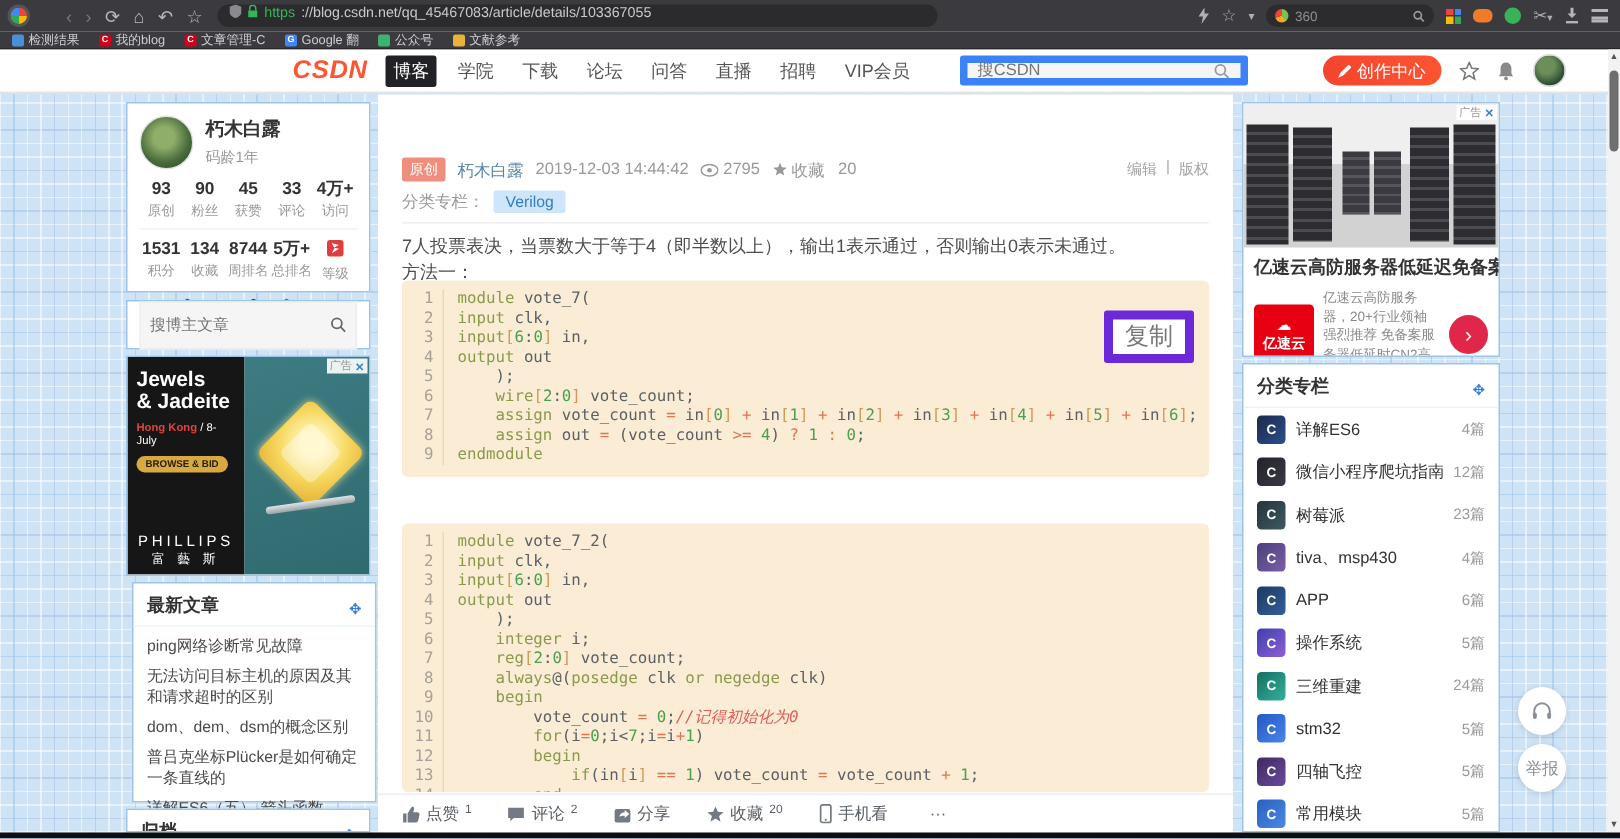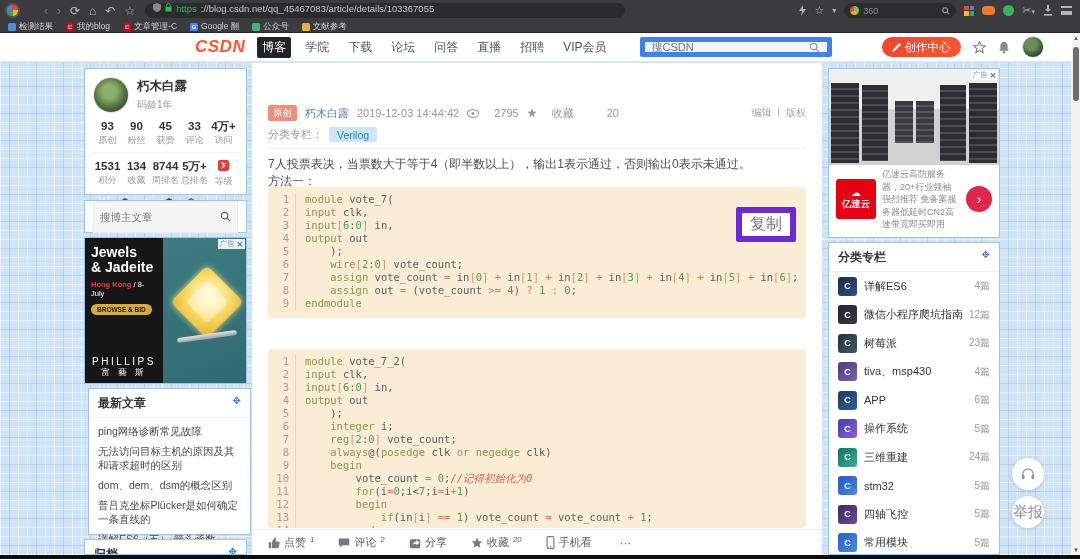--- a/index.html
+++ b/index.html
@@ -87,34 +87,34 @@
   .diamond { position:absolute; left:18px; top:38px; width:52px; height:52px; transform:rotate(45deg); border-radius:6px;
     background:radial-gradient(circle at 45% 40%, #fff4b8 0 20%, #f6d75e 55%, #e3ad2e 100%); box-shadow:0 0 6px rgba(255,240,150,.8); }
   .diamond::after { content:""; position:absolute; left:11px; top:11px; width:30px; height:30px; border-radius:4px; background:rgba(255,255,255,.35); }
   .band { position:absolute; left:14px; top:96px; width:60px; height:5px; background:linear-gradient(#dfe3e6,#9aa3a8); border-radius:3px; transform:rotate(-8deg); }
   .adlabel { position:absolute; right:1px; top:1px; background:rgba(255,255,255,.9); font-size:7.5px; color:#999; padding:0 2px; display:flex; gap:2px; align-items:center; z-index:5; }
   .adlabel .x { color:#3a7bd5; font-weight:bold; cursor:pointer; }
 
   
   .latest { left:88px; top:388px; width:163px; height:147px; }
   .archive { left:84px; top:539px; width:163px; height:16px; overflow:hidden; }
-  .bhead { display:flex; align-items:flex-start; justify-content:space-between; padding:6px 9px 5px; border-bottom:1px solid #edf3fa; }
+  .bhead { display:flex; align-items:flex-end; justify-content:space-between; padding:6px 9px 5px; border-bottom:1px solid #edf3fa; }
   .bhead .t { font-size:12px; font-weight:bold; color:#333; }
   .latest-list { padding:3px 9px; }
   .latest-item { font-size:10.5px; color:#4a4a4a; line-height:14px; padding:3px 0; cursor:pointer; }
 
   
   .main { position:absolute; left:252px; top:63px; width:570px; height:492px; background:#fff; overflow:hidden; }
   .atitle { position:absolute; left:16px; top:10px; font-size:19px; font-weight:bold; color:#3d3d3d; }
   .meta { position:absolute; left:16px; top:42px; width:538px; display:flex; align-items:center; gap:8px; font-size:11px; color:#999; }
   .obadge { background:#ef8e7d; color:#fff; font-size:9.5px; padding:1.5px 5px; border-radius:2px; }
   .author { color:#5786a8; cursor:pointer; }
   .miright { margin-left:auto; display:flex; gap:6px; font-size:10px; color:#a5a5a5; }
   .miright span { cursor:pointer; }
-  .mico { display:inline-flex; align-items:center; gap:15px; }
+  .mico { display:inline-flex; align-items:center; gap:3px; }
   .catrow { position:absolute; left:16px; top:64px; display:flex; align-items:center; gap:6px; font-size:11px; color:#999; }
   .cattag { background:#cfe6fa; color:#2f7fc1; font-size:10.5px; padding:1.5px 8px; border-radius:2px; cursor:pointer; }
   .adiv { position:absolute; left:16px; top:85px; width:538px; border-top:1px solid #f0f0f0; }
   .intro { position:absolute; left:16px; top:93px; width:538px; font-size:12px; color:#4e4e4e; }
   .mlabel { position:absolute; left:16px; font-size:12px; color:#4e4e4e; }
   .codeblock { position:absolute; left:16px; width:538px; background:#faecd5; border-radius:4px; padding:6px 8px 6px 0; overflow:hidden; }
   .code-line { display:flex; font-family:"DejaVu Sans Mono", monospace; font-size:10.5px; line-height:13px; }
   .code-ln { width:28px; flex:none; text-align:right; padding-right:6px; color:#a9a096; border-right:1px solid #e8d5ba; margin-right:9px; }
   .code-tx { white-space:pre; }
   .tok-k { color:#8a9a4b; } .tok-p { color:#5b6066; } .tok-n { color:#4aa04e; }
@@ -138,21 +138,21 @@
   .srv-arrow { width:26px; height:26px; border-radius:50%; background:#e0274a; color:#fff; display:flex; align-items:center; justify-content:center; font-size:14px; cursor:pointer; flex:none; }
 
   
   .cats { left:828px; top:242px; width:172px; height:313px; overflow:hidden; }
   .cat-item { display:flex; align-items:center; gap:7px; padding:0 9px; height:28.5px; cursor:pointer; }
   .cat-ic { width:19px; height:19px; border-radius:3px; color:#fff; font-size:9px; font-weight:bold; display:flex; align-items:center; justify-content:center; flex:none; }
   .cat-name { font-size:11px; color:#333; flex:1; white-space:nowrap; overflow:hidden; }
   .cat-count { font-size:10px; color:#999; }
 
   
-  .fcircle { position:absolute; width:32px; height:32px; border-radius:50%; background:#fff; box-shadow:0 1px 4px rgba(0,0,0,.15); display:flex; align-items:center; justify-content:center; cursor:pointer; color:#8a8f96; font-size:15px; }
+  .fcircle { position:absolute; width:32px; height:32px; border-radius:50%; background:#fff; box-shadow:0 1px 4px rgba(0,0,0,.15); display:flex; align-items:center; justify-content:center; cursor:pointer; color:#8a8f96; font-size:11px; }
   .scrollbar { position:absolute; left:1072px; top:33px; width:8px; height:522px; background:#f2f2f2; }
   .sb-thumb { position:absolute; left:1px; top:14px; width:6px; height:54px; background:#6e6e6e; border-radius:3px; cursor:pointer; }
   .sb-arrow { position:absolute; left:0; width:8px; text-align:center; font-size:6px; color:#555; cursor:pointer; }
   .bottomstrip { position:absolute; left:0; top:555px; width:1080px; height:4px; background:#0e0e0e; }
   .shuffle-ic { color:#3a7bd5; font-size:10px; cursor:pointer; }
 </style>
 </head>
 <body>
 
 <div id="app">
@@ -606,20 +606,21 @@
         <span class="x">✕</span>
       </div>
     <div class="srvimg">
       <div class="rack" style="left:2px;top:14px;width:28px;height:80px;"></div>
       <div class="rack" style="left:33px;top:16px;width:26px;height:76px;"></div>
       <div class="rack" style="left:66px;top:32px;width:18px;height:42px;background:repeating-linear-gradient(180deg,#3a3a40 0 4px,#55555c 4px 6px);"></div>
       <div class="rack" style="left:87px;top:32px;width:18px;height:42px;background:repeating-linear-gradient(180deg,#3a3a40 0 4px,#55555c 4px 6px);"></div>
       <div class="rack" style="left:111px;top:16px;width:26px;height:76px;"></div>
       <div class="rack" style="left:140px;top:14px;width:28px;height:80px;"></div>
     </div>
+    <div class="srv-title">亿速云高防服务器低延迟免备案</div>
     <div class="srv-row">
       <span class="yisu">
           <span class="cl">☁</span>
           <span class="tx">亿速云</span>
         </span>
       <span class="srv-desc">亿速云高防服务器，20+行业领袖强烈推荐 免备案服务器低延时CN2高速带宽即买即用</span>
       <span class="srv-arrow">›</span>
     </div>
   </div>
 

